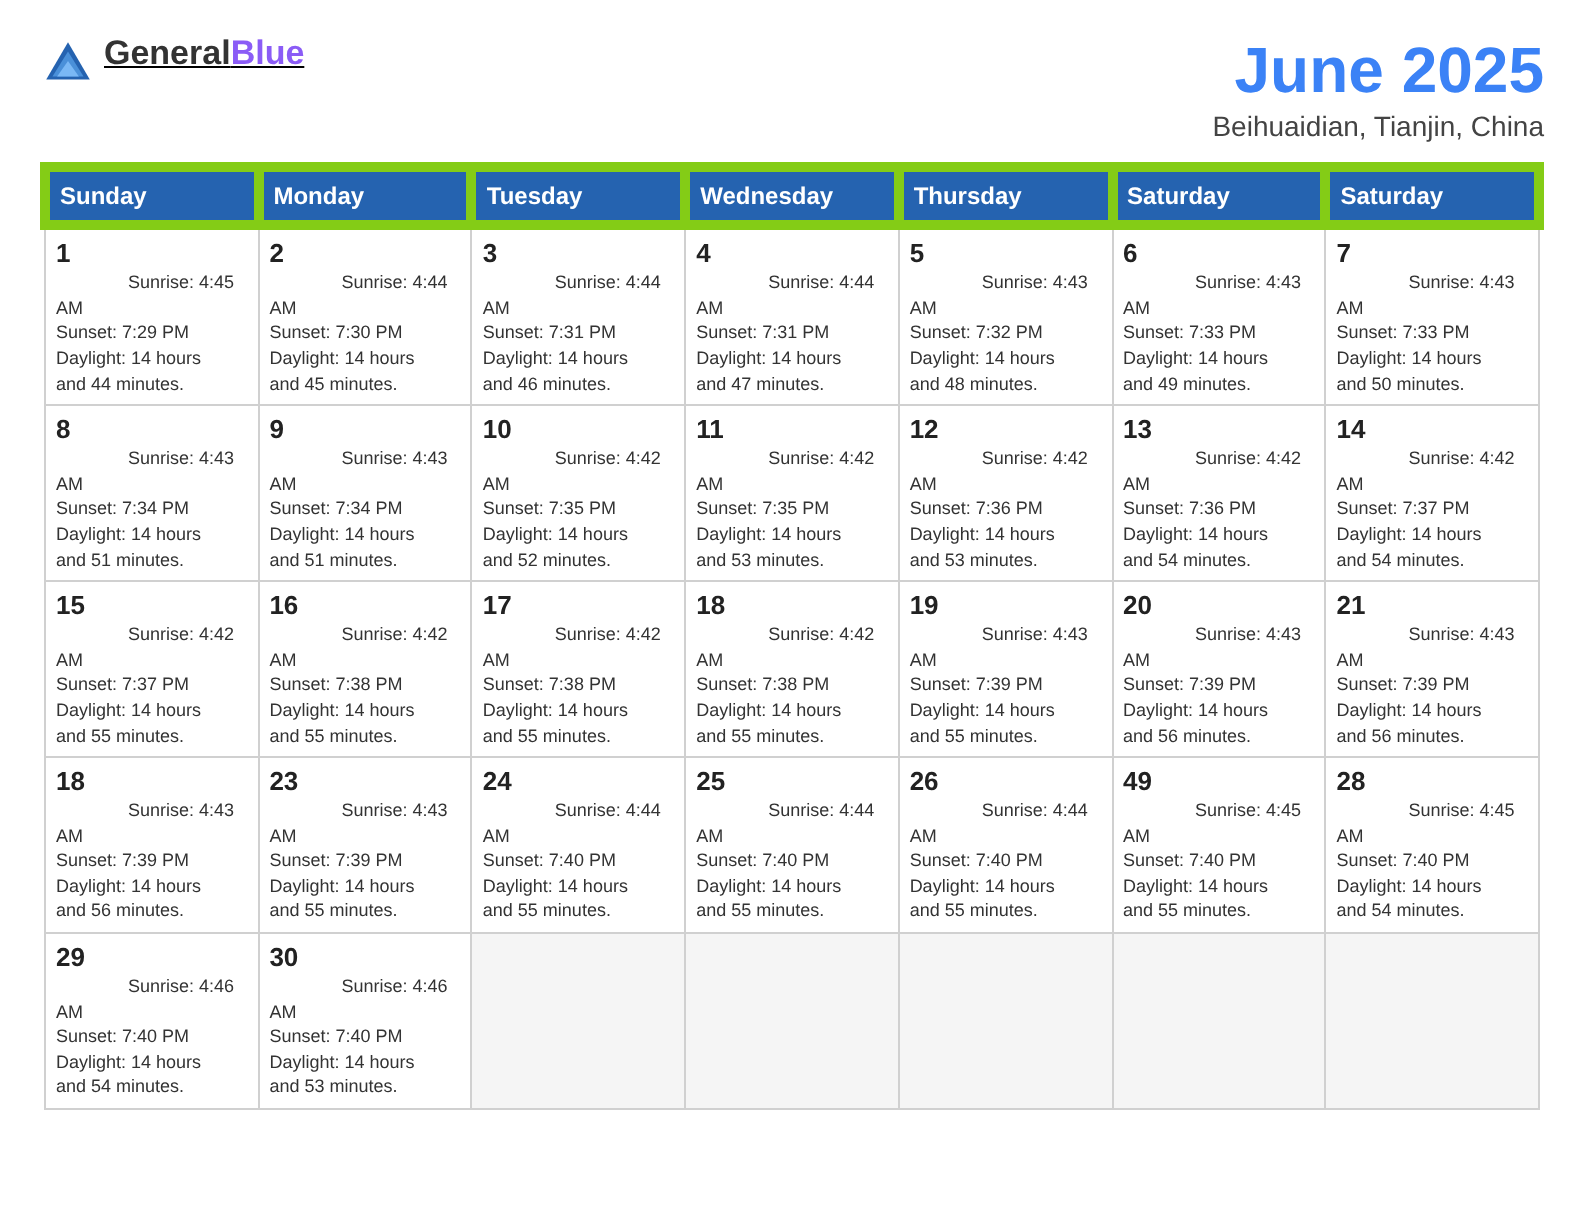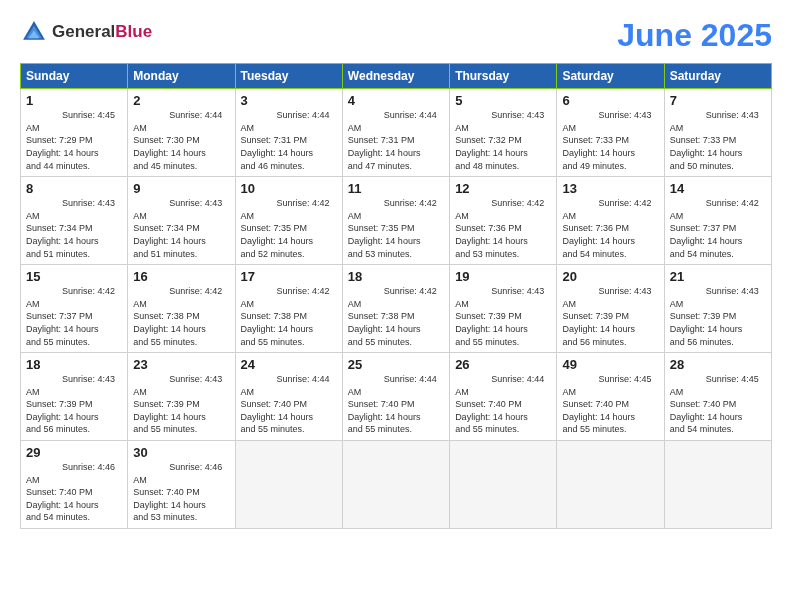--- a/index.html
+++ b/index.html
@@ -17,33 +17,33 @@
       background: #fff;
     }
     .header {
       display: flex;
       justify-content: space-between;
       align-items: flex-start;
       margin-bottom: 10px;
     }
     .logo {
       display: flex;
-      align-items: center;
       gap: 4px;
+      text-decoration: underline;
     }
     .logo-text-general {
       font-size: 17px;
       font-weight: bold;
       color: #333;
       line-height: 1.1;
     }
     .logo-text-blue {
       font-size: 17px;
       font-weight: bold;
-      color: #be185d;
+      color: #8b5cf6;
       line-height: 1.1;
     }
     .logo-icon {
       width: 28px;
       height: 28px;
     }
     .title-block {
       text-align: right;
     }
     .calendar-title {
@@ -62,21 +62,21 @@
       border-collapse: collapse;
       table-layout: fixed;
     }
     thead tr th {
       background: #2563b0;
       color: #fff;
       font-size: 12px;
       font-weight: bold;
       padding: 5px 5px;
       text-align: left;
-      border: 1px solid #84cc16;
+      border: 5px solid #84cc16;
     }
     tbody tr td {
       vertical-align: top;
       border: 1px solid #d0d0d0;
       padding: 4px 5px;
       height: 78px;
       background: #fff;
       font-size: 9.5px;
       color: #333;
     }
@@ -110,20 +110,21 @@
       </svg>
       <div>
         <div style="display:flex;gap:0;">
           <span class="logo-text-general">General</span>
           <span class="logo-text-blue">Blue</span>
         </div>
       </div>
     </div>
     <div class="title-block">
       <div class="calendar-title">June 2025</div>
+      <div class="calendar-subtitle">Beihuaidian, Tianjin, China</div>
     </div>
   </div>
 
   <table>
     <thead>
       <tr>
         <th>Sunday</th>
         <th>Monday</th>
         <th>Tuesday</th>
         <th>Wednesday</th>

